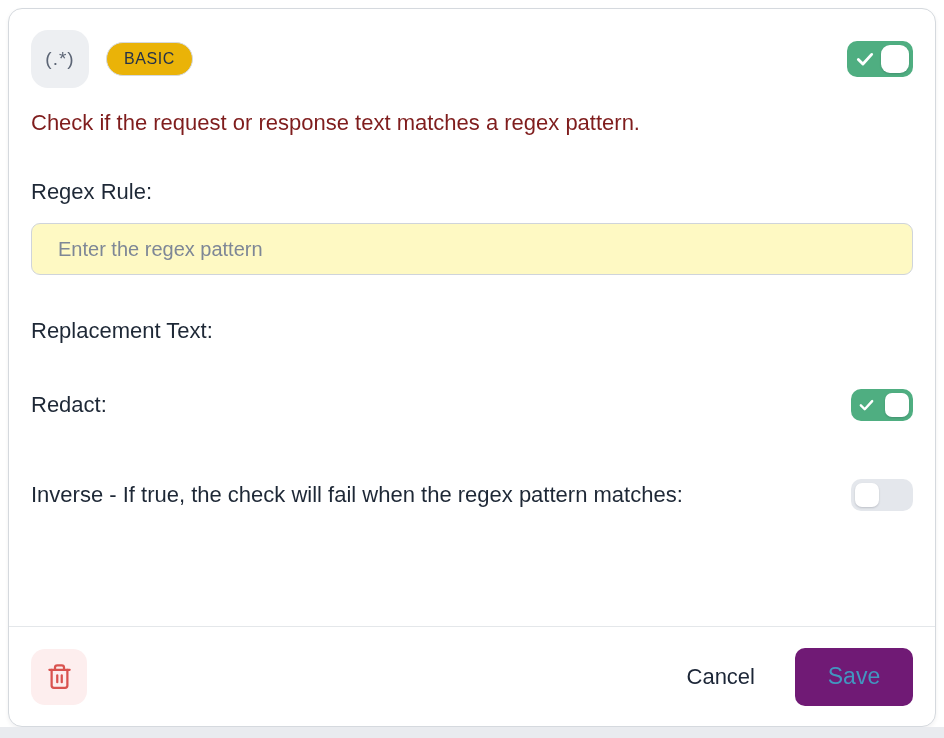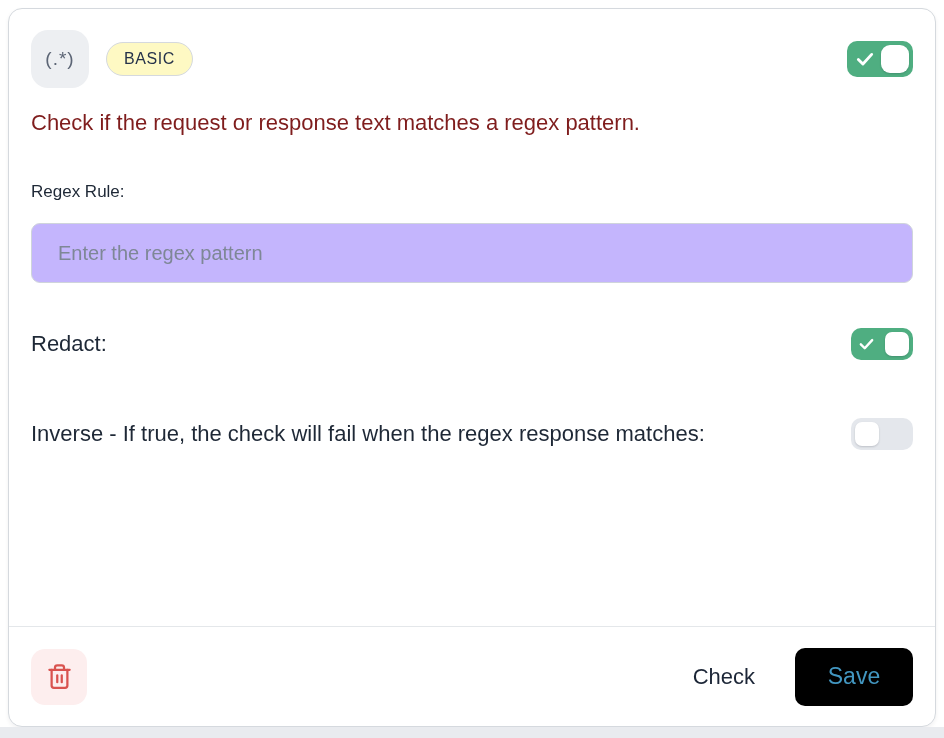--- a/index.html
+++ b/index.html
@@ -48,21 +48,21 @@
     letter-spacing: -0.2px;
   }
   .badge {
     margin-left: 17px;
     border: 1px solid #d5d9de;
     border-radius: 999px;
     padding: 7px 17px;
     font-size: 16px;
     color: #25324a;
     letter-spacing: 0.6px;
-    background: #fef9c3;
+    background: #eab308;
   }
 
   
   .toggle {
     position: relative;
     border-radius: 10px;
     cursor: pointer;
     flex: none;
   }
   .toggle-lg { width: 66px; height: 36px; margin-left: auto; }
@@ -90,37 +90,37 @@
 
   
   .description {
     margin-top: 22px;
     font-size: 22px;
     color: #7f1d1d;
     line-height: 26px;
   }
   .field-label {
     margin-top: 43px;
-    font-size: 17px;
+    font-size: 22px;
     color: #1e2836;
     line-height: 26px;
   }
   .text-input {
     display: block;
     margin-top: 18px;
     width: 100%;
-    height: 60px;
+    height: 52px;
     box-sizing: border-box;
     border: 1px solid #cfd4db;
     border-radius: 9px;
     padding: 0 26px;
     font-family: "Liberation Sans", sans-serif;
     font-size: 20px;
     color: #1e2836;
-    background: #c4b5fd;
+    background: #fef9c3;
     outline: none;
   }
   .text-input::placeholder { color: #7e8796; opacity: 1; }
 
   .toggle-row {
     display: flex;
     align-items: center;
     justify-content: space-between;
     gap: 40px;
   }
@@ -163,21 +163,21 @@
     font-family: "Liberation Sans", sans-serif;
     font-size: 22px;
     color: #1c2637;
     cursor: pointer;
     padding: 0;
   }
   .save-button {
     width: 118px; height: 58px;
     border: none;
     border-radius: 10px;
-    background: #000000;
+    background: #701a75;
     font-family: "Liberation Sans", sans-serif;
     font-size: 23px;
     color: #4296c0;
     cursor: pointer;
   }
 </style>
 </head>
 <body>
 
 <div class="card">
@@ -194,50 +194,51 @@
           </svg>
         <div class="knob"></div>
       </div>
     </div>
 
     <div class="description">Check if the request or response text matches a regex pattern.</div>
 
     <div class="field-label">Regex Rule:</div>
     <input class="text-input" type="text" placeholder="Enter the regex pattern" style="">
 
+    <div class="field-label">Replacement Text:</div>
 
     <div class="toggle-row row-redact">
       <div class="row-label">Redact:</div>
       <div class="toggle toggle-sm on">
         <svg class="check" viewBox="0 0 24 24" fill="none" stroke="#ffffff" stroke-width="3.4" stroke-linecap="round" stroke-linejoin="round">
             <polyline points="4 12.5 9.5 18 20 6.5"></polyline>
           </svg>
         <div class="knob"></div>
       </div>
     </div>
 
     <div class="toggle-row row-inverse">
-      <div class="row-label">Inverse - If true, the check will fail when the regex response matches:</div>
+      <div class="row-label">Inverse - If true, the check will fail when the regex pattern matches:</div>
       <div class="toggle toggle-sm off">
 
         <div class="knob"></div>
       </div>
     </div>
 
   </div>
 
   <div class="footer">
     <button class="delete-button">
       <svg width="27" height="27" viewBox="0 0 24 24" fill="none" stroke="#d9534f" stroke-width="2" stroke-linecap="round" stroke-linejoin="round">
         <polyline points="3 6 5 6 21 6"></polyline>
         <path d="M19 6v14a2 2 0 0 1-2 2H7a2 2 0 0 1-2-2V6m3 0V4a2 2 0 0 1 2-2h4a2 2 0 0 1 2 2v2"></path>
         <line x1="10" y1="11" x2="10" y2="17"></line>
         <line x1="14" y1="11" x2="14" y2="17"></line>
       </svg>
     </button>
     <div class="footer-right">
-      <button class="cancel-button">Check</button>
+      <button class="cancel-button">Cancel</button>
       <button class="save-button">Save</button>
     </div>
   </div>
 </div>
 
 <div class="bottom-strip"></div>
 
 </body></html>

